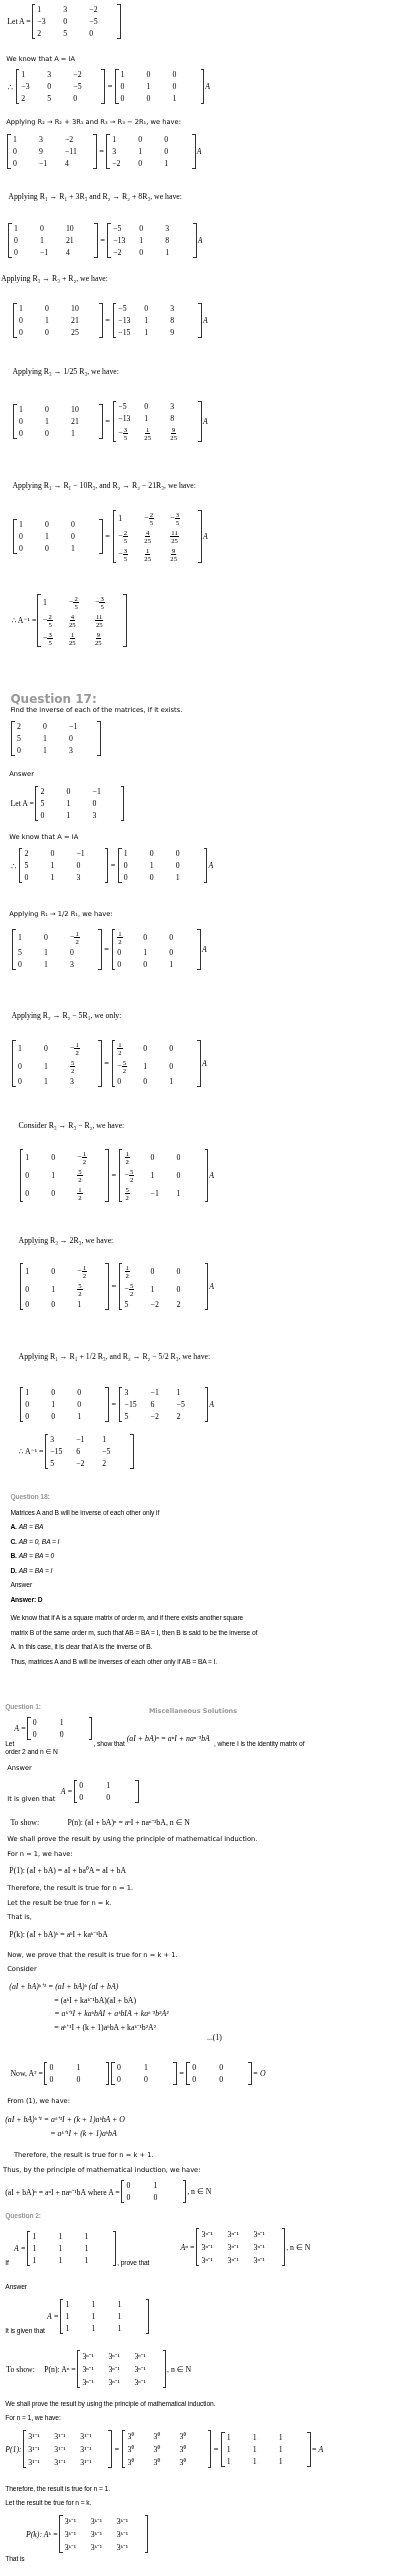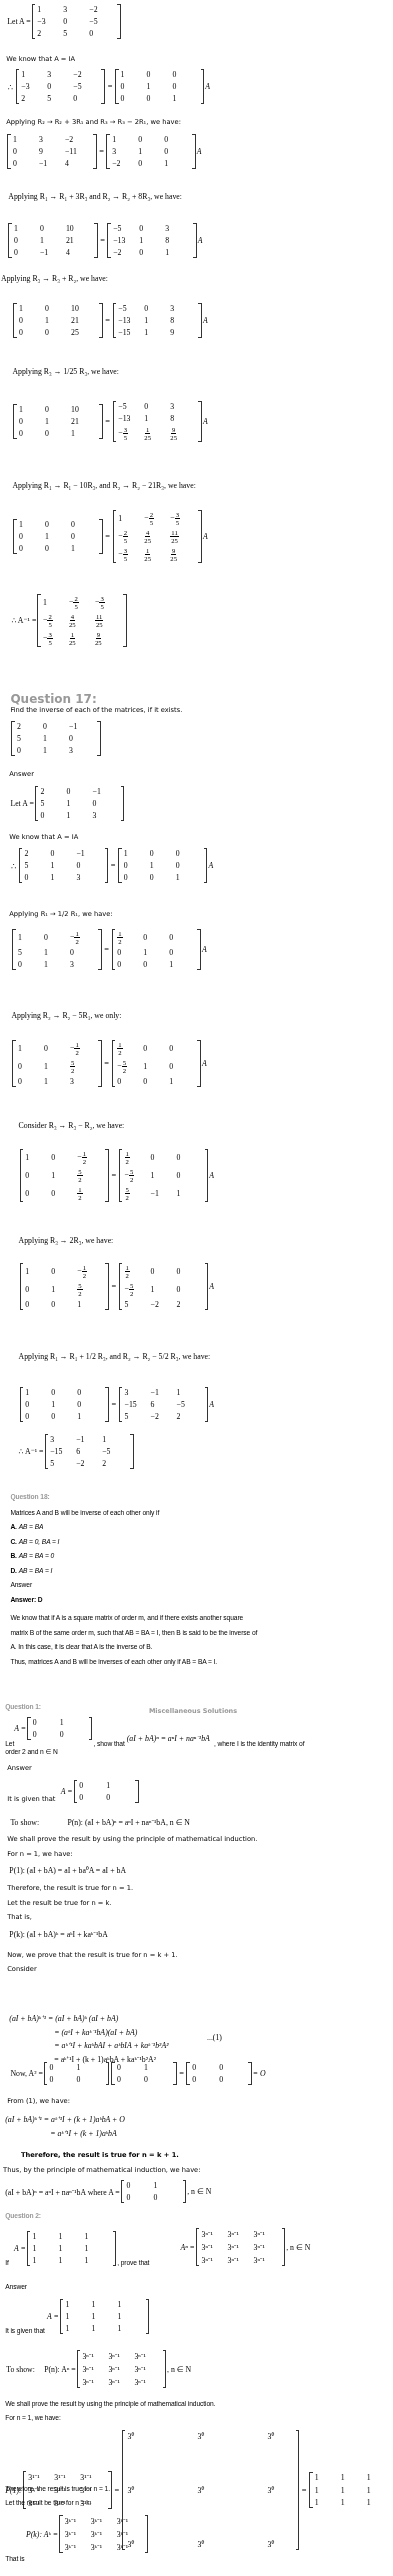--- a/index.html
+++ b/index.html
@@ -709,23 +709,23 @@
 </div>
 <div class="blk sans" style="top:1835px;left:7.2px;">We shall prove the result by using the principle of mathematical induction.</div>
 <div class="blk sans" style="top:1850px;left:7.2px;">For n = 1, we have:</div>
 <div class="blk serif" style="top:1865px;left:9.3px;">P(1): (aI + bA) = aI + ba⁰A = aI + bA</div>
 <div class="blk sans" style="top:1884px;left:7.2px;">Therefore, the result is true for n = 1.</div>
 <div class="blk sans" style="top:1899px;left:7.2px;">Let the result be true for n = k.</div>
 <div class="blk sans" style="top:1913px;left:7.2px;">That is,</div>
 <div class="blk serif" style="top:1929px;left:9.3px;">P(k): (aI + bA)ᵏ = aᵏI + kaᵏ⁻¹bA</div>
 <div class="blk sans" style="top:1951px;left:7.2px;">Now, we prove that the result is true for n = k + 1.</div>
 <div class="blk sans" style="top:1965px;left:7.2px;">Consider</div>
-<div id="m1-exp" class="blk serif" style="top:1981px;left:9.3px;margin-top:32px;">
+<div id="m1-exp" class="blk serif" style="top:1981px;left:9.3px;">
     <div style="height: 13.5px; font-style: italic;">(aI + bA)ᵏ⁺¹ = (aI + bA)ᵏ (aI + bA)</div>
-    <div style="height: 13.5px; font-style: italic; padding-left: 45px;">= (aᵏI + kaᵏ⁻¹bA)(aI + bA)</div>
+    <div style="height: 13.5px; padding-left: 45px;">= (aᵏI + kaᵏ⁻¹bA)(aI + bA)</div>
     <div style="height: 13.5px; font-style: italic; padding-left: 45px;">= aᵏ⁺¹I + kaᵏbAI + aᵏbIA + kaᵏ⁻¹b²A²</div>
     <div style="height: 13.5px; padding-left: 45px;">= aᵏ⁺¹I + (k + 1)aᵏbA + kaᵏ⁻¹b²A²</div>
   </div>
 <div class="blk serif" style="top:2033px;left:207px;">...(1)</div>
 <div class="blk row" style="top:2062px;left:10.4px;">
   <span class="serif">Now, A² =</span>
   <span class="mat">
       <span class="br l"></span>
       <span class="cells" style="grid-template-columns: repeat(2, 27px);">
         <span class="cell">0</span>
@@ -756,21 +756,21 @@
       </span>
       <span class="br r"></span>
     </span>
   <span class="serif it">= O</span>
 </div>
 <div class="blk sans" style="top:2097px;left:7.2px;">From (1), we have:</div>
 <div id="m1-final" class="blk serif" style="top:2114px;left:5.2px;">
     <div style="height: 13.5px; font-style: italic;">(aI + bA)ᵏ⁺¹ = aᵏ⁺¹I + (k + 1)aᵏbA + O</div>
     <div style="height: 13.5px; font-style: italic; padding-left: 45px;">= aᵏ⁺¹I + (k + 1)aᵏbA</div>
   </div>
-<div class="blk sans" style="top:2151px;left:21px;font-weight:bold;">Therefore, the result is true for n = k + 1.</div>
+<div class="blk sans" style="top:2151px;left:14px;">Therefore, the result is true for n = k + 1.</div>
 <div class="blk sans" style="top:2166px;left:3.1px;">Thus, by the principle of mathematical induction, we have:</div>
 <div class="blk row" style="top:2180px;left:5.2px;">
   <span class="serif">(aI + bA)ⁿ = aⁿI + naⁿ⁻¹bA where A =</span>
   <span class="mat">
       <span class="br l"></span>
       <span class="cells" style="grid-template-columns: repeat(2, 27px);">
         <span class="cell">0</span>
         <span class="cell">1</span>
         <span class="cell">0</span>
         <span class="cell">0</span>
@@ -879,21 +879,21 @@
         <span class="cell">3¹⁻¹</span>
         <span class="cell">3¹⁻¹</span>
         <span class="cell">3¹⁻¹</span>
         <span class="cell">3¹⁻¹</span>
       </span>
       <span class="br r"></span>
     </span>
   <span class="sym">=</span>
   <span class="mat">
       <span class="br l"></span>
-      <span class="cells" style="grid-template-columns: repeat(3, 26px); gap: 44px;">
+      <span class="cells" style="grid-template-columns: repeat(3, 26px);">
         <span class="cell">3⁰</span>
         <span class="cell">3⁰</span>
         <span class="cell">3⁰</span>
         <span class="cell">3⁰</span>
         <span class="cell">3⁰</span>
         <span class="cell">3⁰</span>
         <span class="cell">3⁰</span>
         <span class="cell">3⁰</span>
         <span class="cell">3⁰</span>
       </span>

